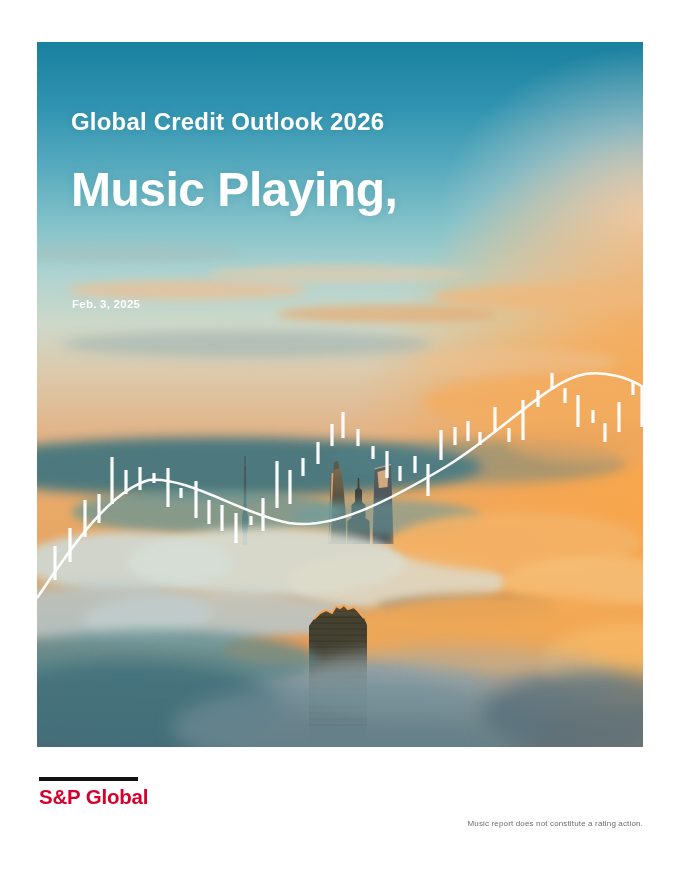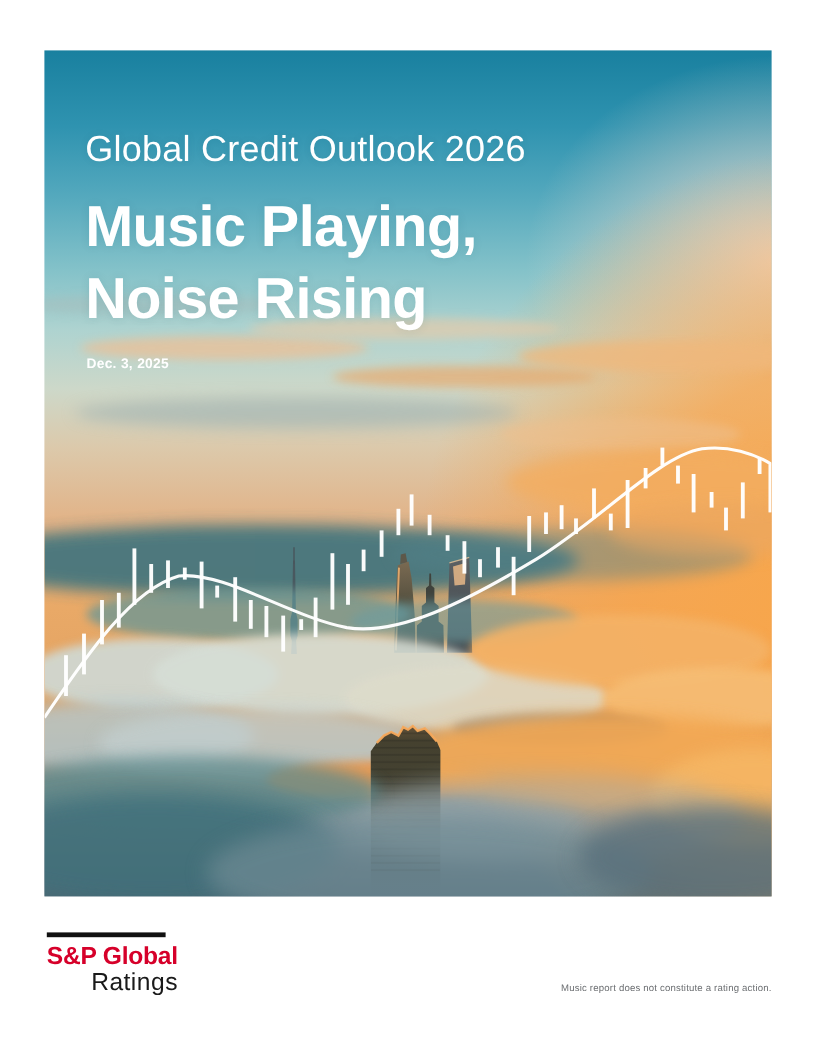--- a/index.html
+++ b/index.html
@@ -26,27 +26,28 @@
         #cdd8c9 40%, #dcc9ab 47%, #e2b286 56%, #e9a967 66%, #e3a362 76%,
         #a89a85 84%, #6d8089 92%, #4e6773 100%);
   }
   .photo svg.art{position:absolute;inset:0;width:100%;height:100%;display:block;}
   .photo svg.wave{position:absolute;inset:0;width:100%;height:100%;display:block;}
 
   
   .cover-text{position:absolute;left:34px;top:0;width:540px;color:var(--text-white);}
   .kicker{
     position:absolute;left:0;top:66px;white-space:nowrap;
-    font-size:30px;font-weight:400;letter-spacing:.2px;
+    font-size:24px;font-weight:700;letter-spacing:.2px;
     text-shadow:0 0 6px rgba(20,90,110,.15);
   }
   .headline{
     position:absolute;left:0;top:118px;white-space:nowrap;
     font-size:48px;line-height:60px;font-weight:700;letter-spacing:-.5px;
     text-shadow:0 0 8px rgba(20,90,110,.12);
+    text-align:center;
   }
   .cover-date{
     position:absolute;left:1px;top:256px;
     font-size:11.5px;font-weight:700;letter-spacing:.25px;
   }
 
   
   .logo-block{position:absolute;left:39px;top:777px;text-align:right;}
   .logo-bar{width:99px;height:4px;background:#111;margin-bottom:5px;}
   .logo-brand{font-size:20.5px;font-weight:700;color:var(--brand-red);line-height:21px;letter-spacing:-.2px;}
@@ -213,25 +214,24 @@
         <rect x="539.4" y="353" width="3.2" height="32" fill="#ffffff" opacity="0.97"></rect>
         <rect x="554.4" y="368" width="3.2" height="13" fill="#ffffff" opacity="0.97"></rect>
         <rect x="566.4" y="381" width="3.2" height="19" fill="#ffffff" opacity="0.97"></rect>
         <rect x="580.4" y="360" width="3.2" height="30" fill="#ffffff" opacity="0.97"></rect>
         <rect x="594.4" y="340" width="3.2" height="13" fill="#ffffff" opacity="0.97"></rect>
         <rect x="603.4" y="345" width="3.2" height="40" fill="#ffffff" opacity="0.97"></rect>
       </svg>
 
     <div class="cover-text">
       <div class="kicker">Global Credit Outlook 2026</div>
-      <div class="headline"><span>Music Playing,</span><br><span>Noise Rising</span></div>
-      <div class="cover-date">Dec. 3, 2025</div>
+      <div class="headline"><span>Music Playing,</span><br></div>
+      <div class="cover-date">Feb. 3, 2025</div>
     </div>
   </div>
 
   <div class="logo-block">
     <div class="logo-bar"></div>
     <div class="logo-brand">S&amp;P Global</div>
-    <div class="logo-division">Ratings</div>
   </div>
   <div class="disclaimer">Music report does not constitute a rating action.</div>
 
 </div>
 
 </body></html>

